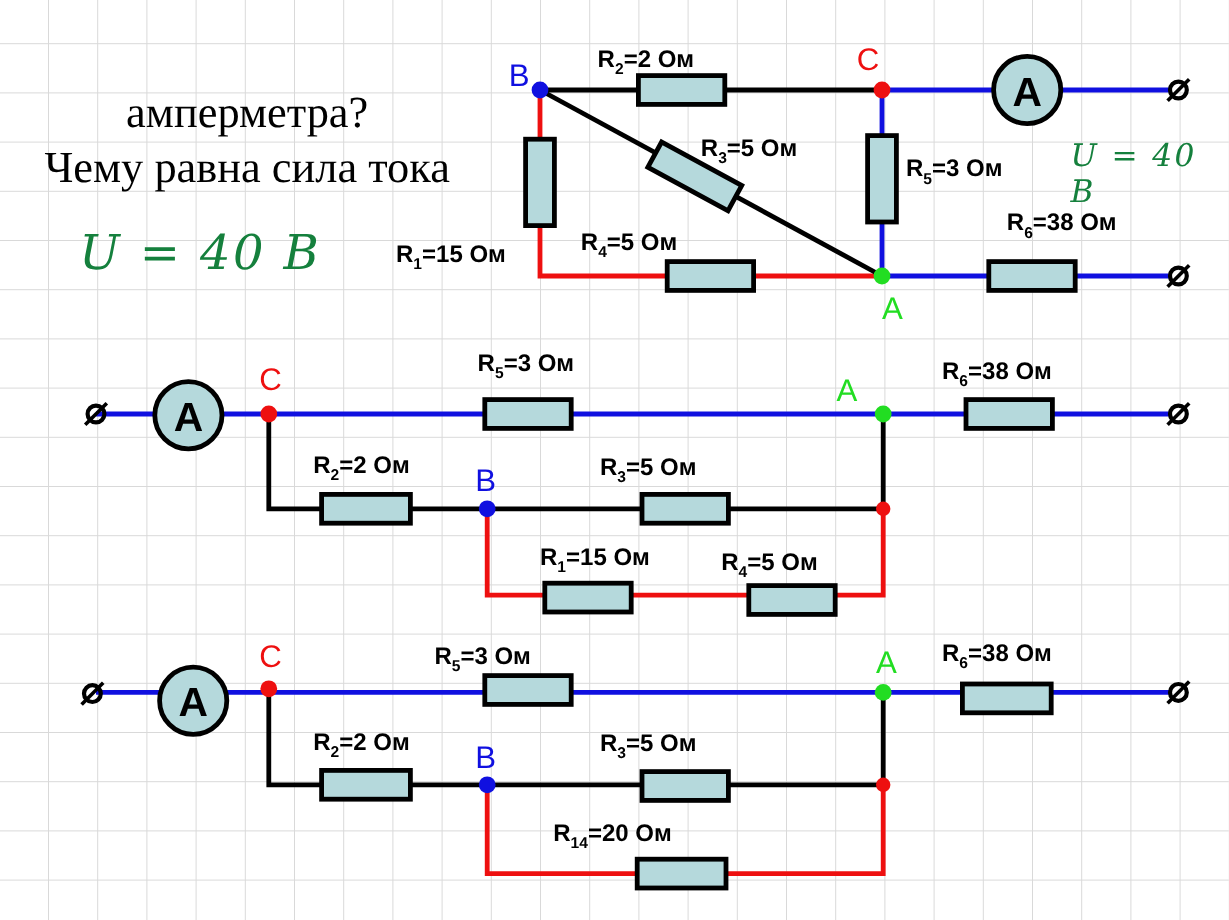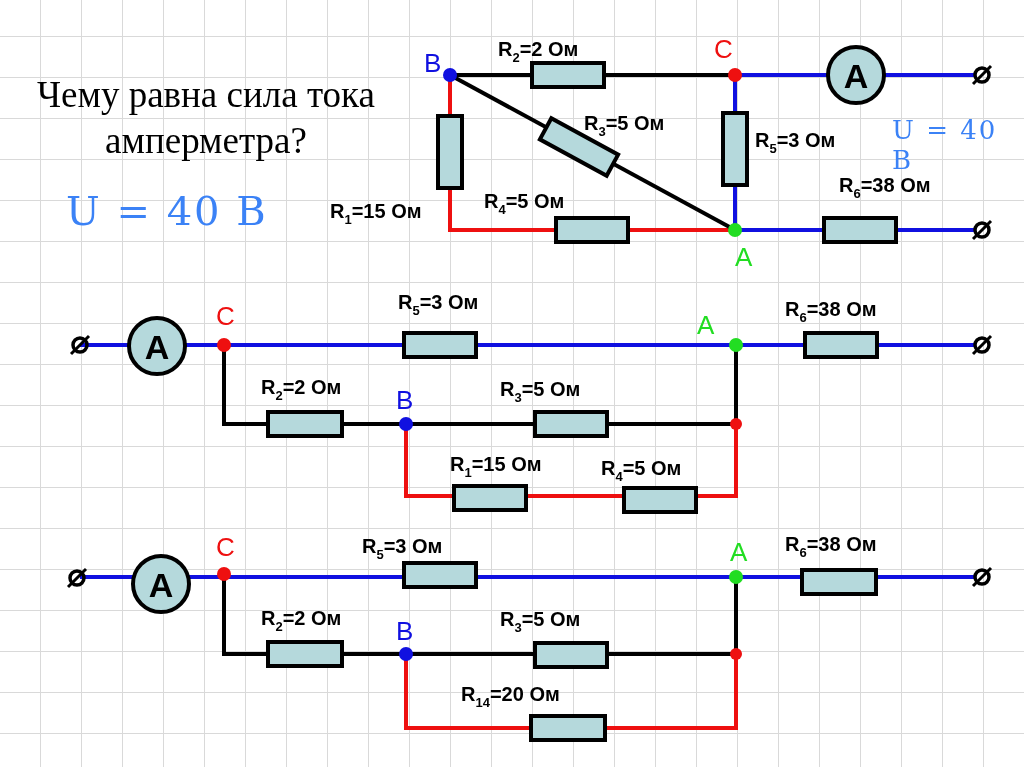--- a/index.html
+++ b/index.html
@@ -4,30 +4,30 @@
 <style>
   html,body{margin:0;padding:0;}
   body{width:1024px;height:767px;overflow:hidden;background:#fff;position:relative;
     background-image:
       linear-gradient(to right,#d9d9d9 1px,transparent 1px),
       linear-gradient(to bottom,#d9d9d9 1px,transparent 1px);
     background-size:41px 41px;
     background-position:-1px -5px;}
   #q{position:absolute;left:16px;top:72px;width:380px;text-align:center;
     font-family:"Liberation Serif","DejaVu Serif",serif;font-size:37px;line-height:46px;color:#000;}
-  .u{position:absolute;font-family:"DejaVu Serif","Liberation Serif",serif;color:#3b82f6;letter-spacing:2px;}
+  .u{position:absolute;font-family:"DejaVu Serif","Liberation Serif",serif;font-style:italic;color:#15803d;letter-spacing:2px;}
   svg{position:absolute;left:0;top:0;}
   svg text{font-family:"Liberation Sans","DejaVu Sans",sans-serif;}
 </style>
 </head>
 <body>
 
 <div id="q">
+  <div>амперметра?</div>
   <div>Чему равна  сила тока</div>
-  <div>амперметра?</div>
 </div>
 <div class="u" style="left:66px;top:188px;font-size:40px;">U  = 40 B</div>
 <div class="u" style="left:892px;top:115px;font-size:26px;">U  = 40 B</div>
 
 <svg width="1024" height="767" viewBox="0 0 1024 767">
   <defs>
     <g id="term">
         <line x1="-9" y1="9" x2="9" y2="-9" stroke="#000" stroke-width="3"></line>
         <circle cx="0" cy="0" r="7" fill="none" stroke="#000" stroke-width="3.5"></circle>
       </g>

